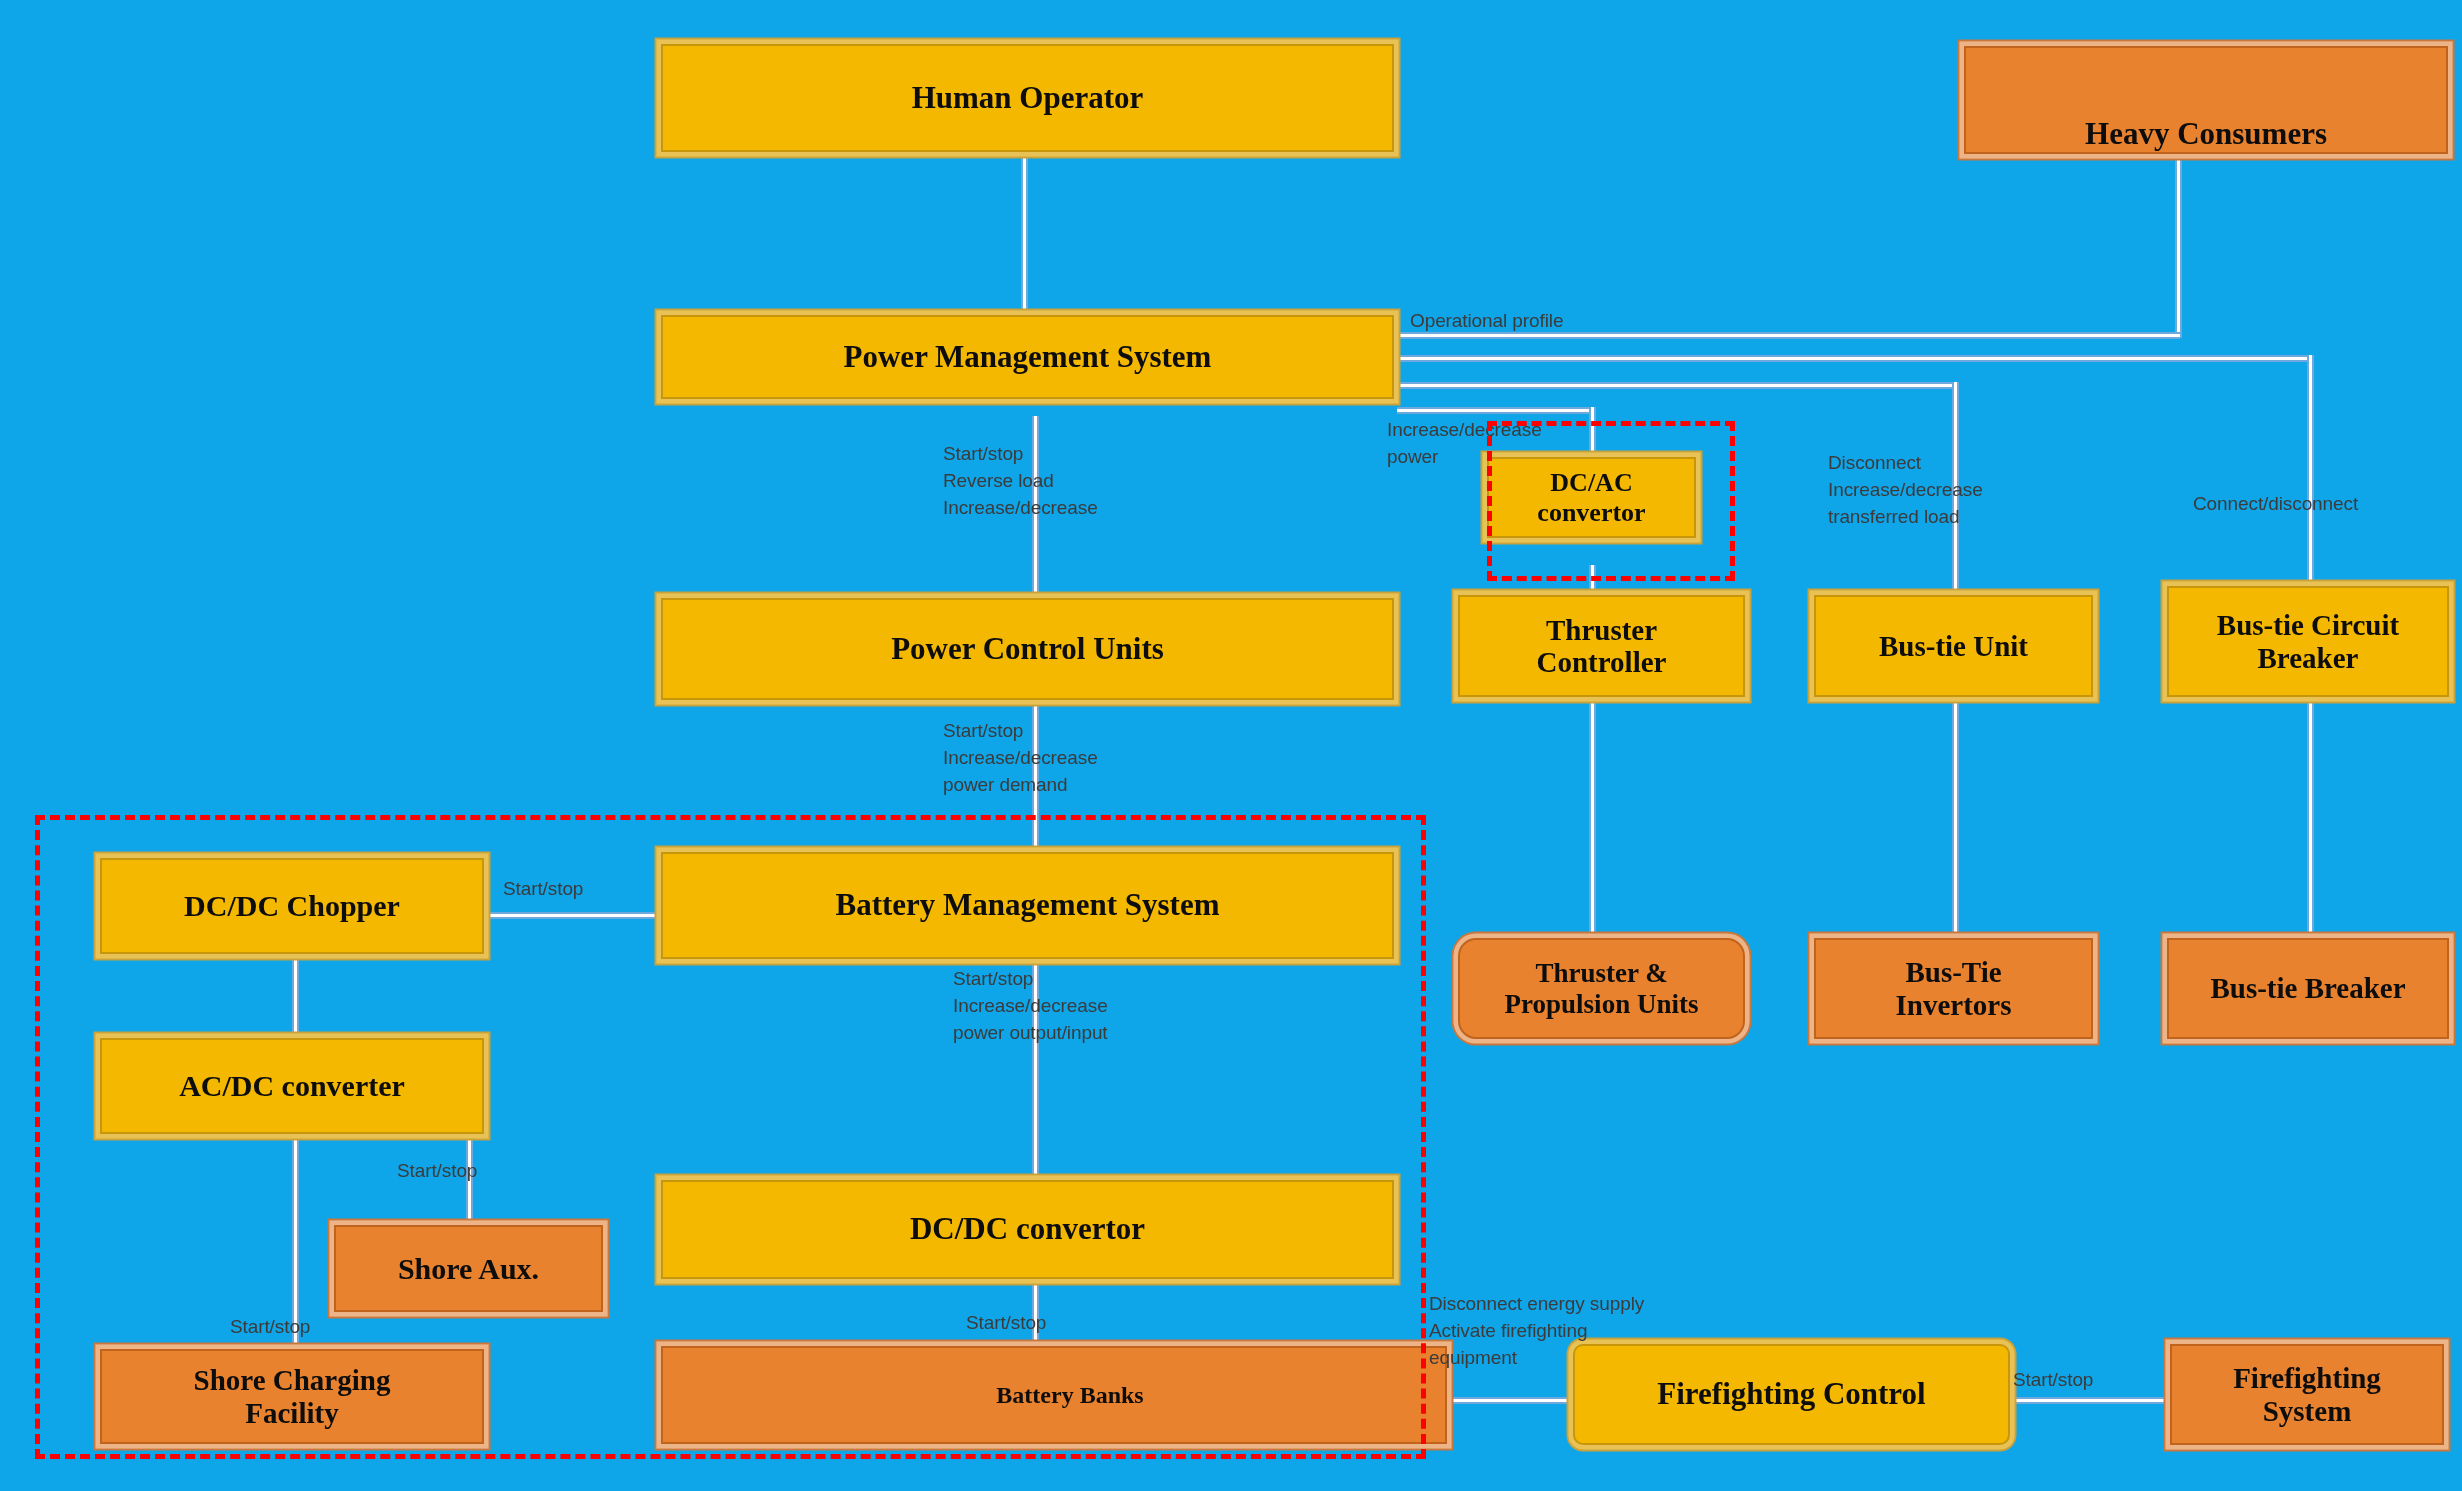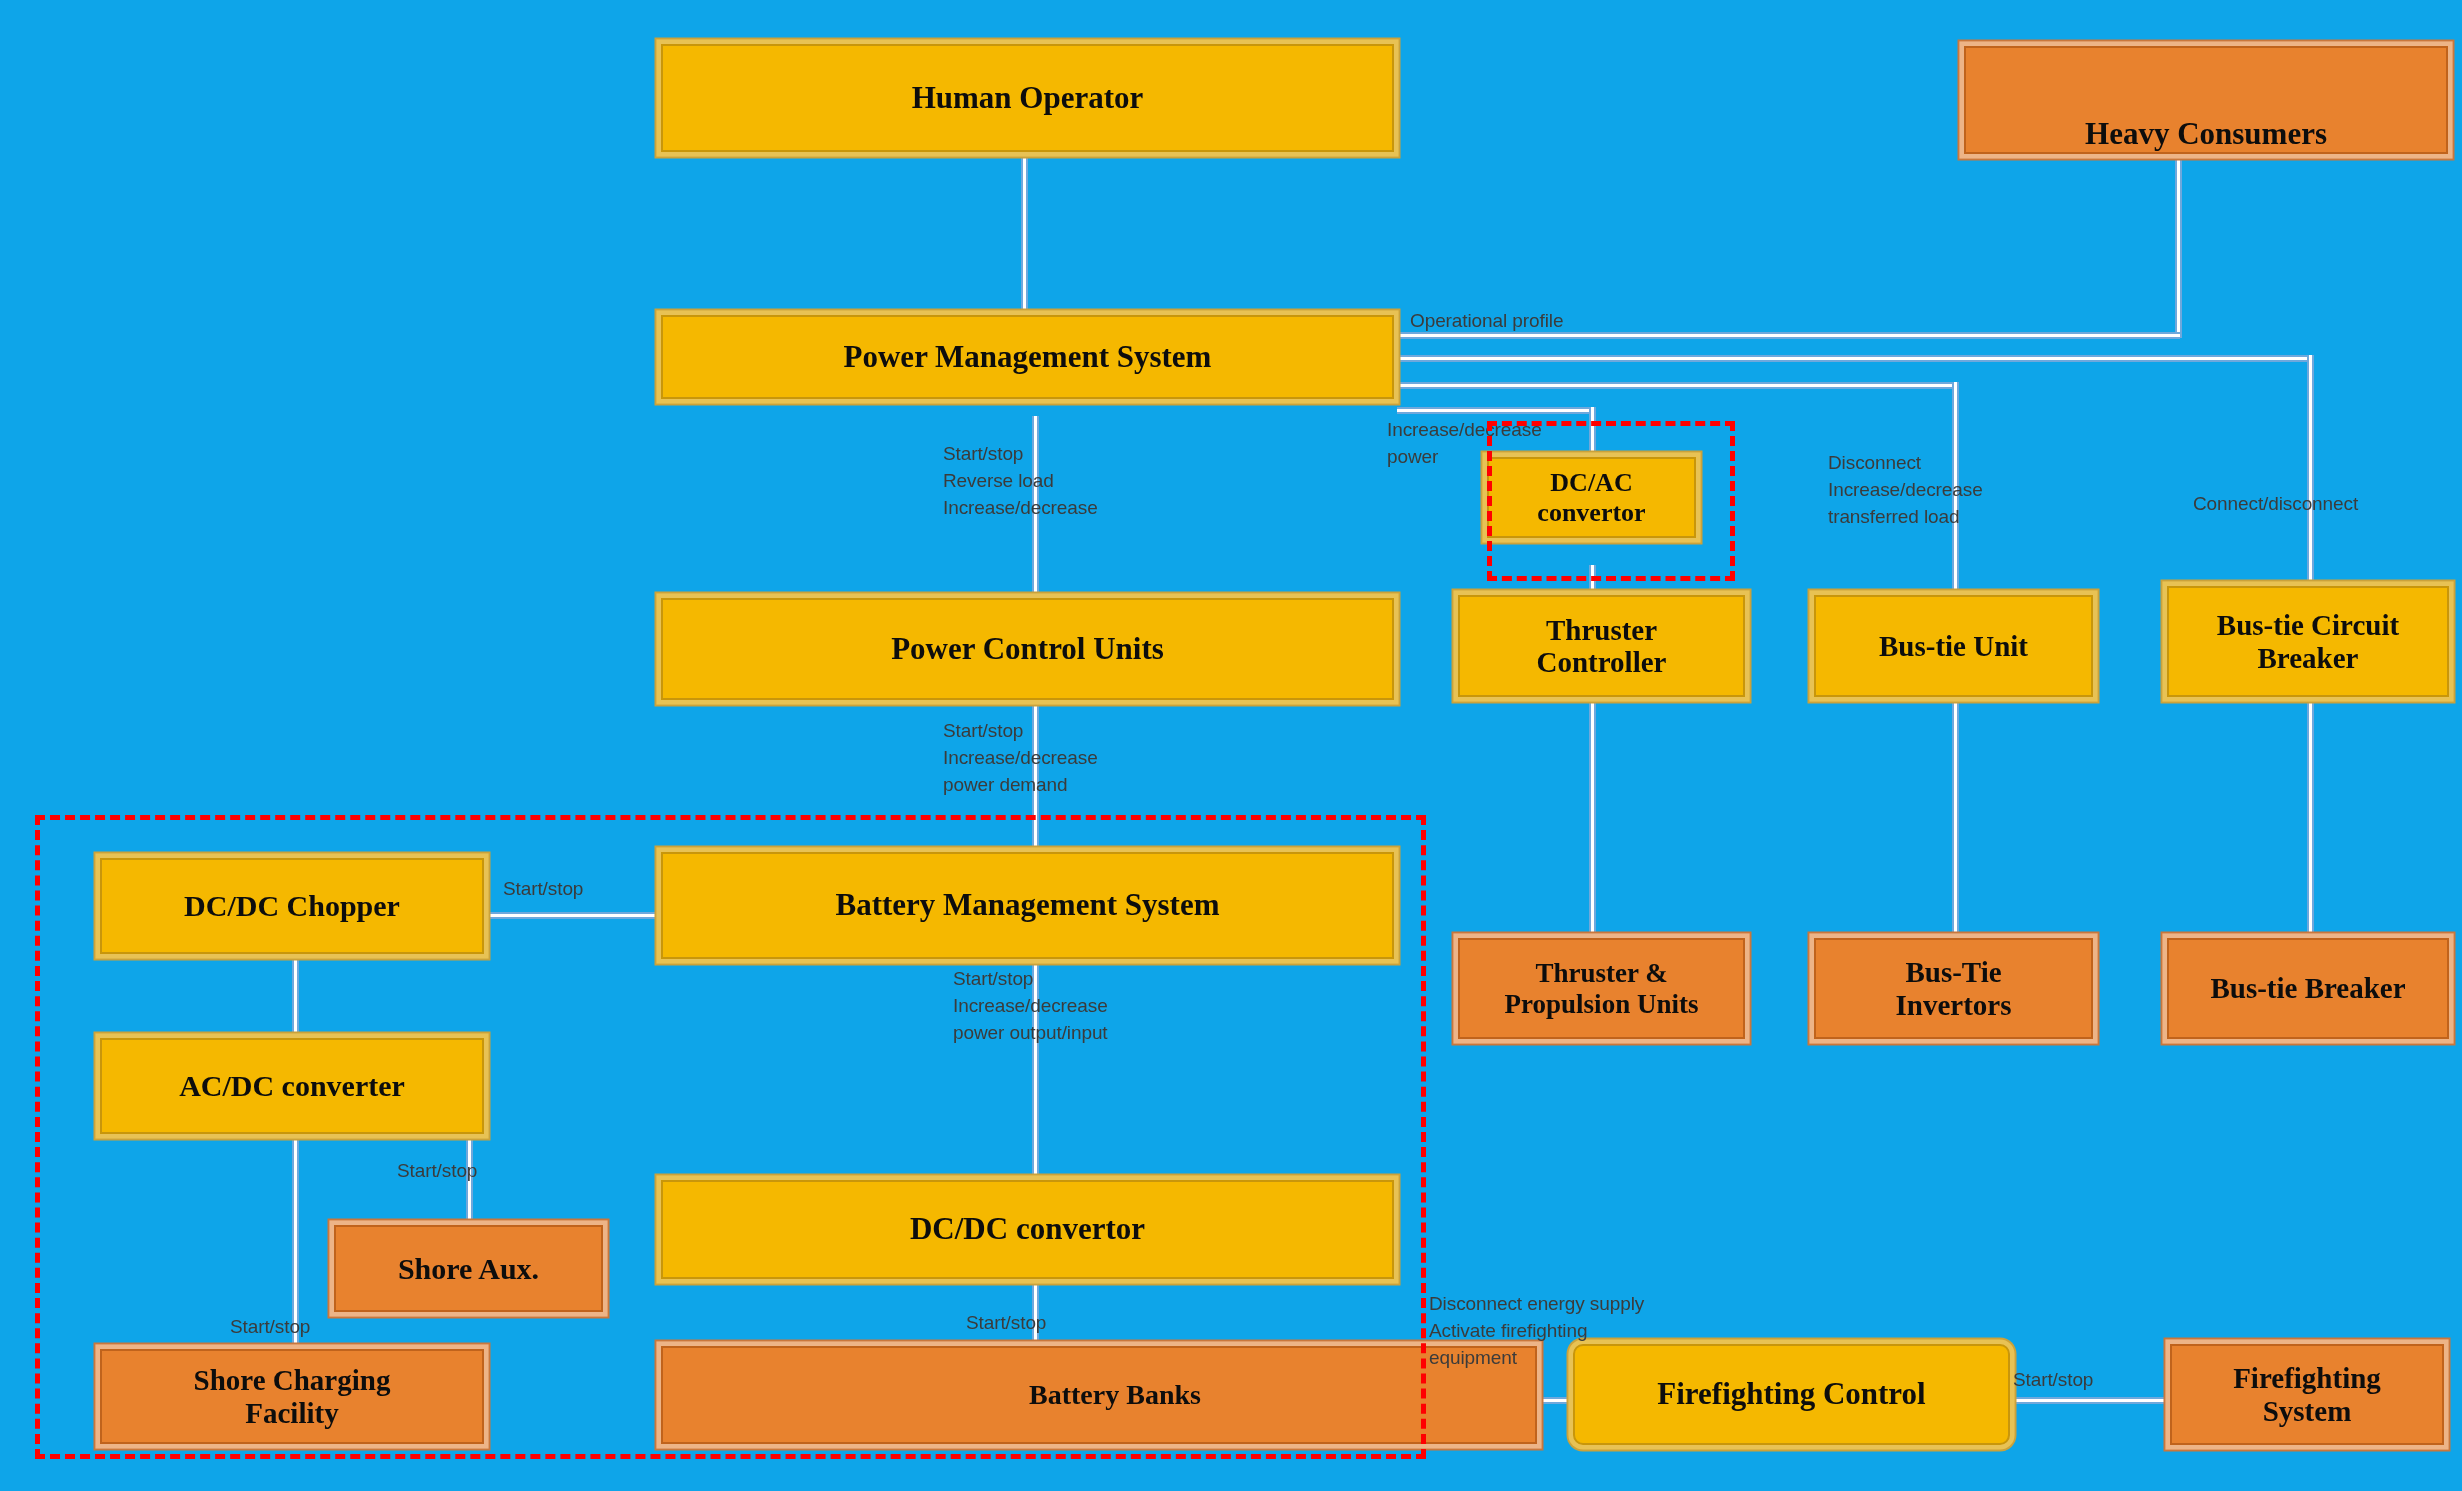--- a/index.html
+++ b/index.html
@@ -154,21 +154,21 @@
 
   <div class="node gold" style="left:1814px;top:595px;width:279px;height:102px;font-size:29px;white-space:pre-line;">
     <span class="lbl">Bus-tie Unit</span>
   </div>
 
   <div class="node gold" style="left:2167px;top:586px;width:282px;height:111px;font-size:29px;white-space:pre-line;">
     <span class="lbl">Bus-tie Circuit
 Breaker</span>
   </div>
 
-  <div class="node orange" style="left:1458px;top:938px;width:287px;height:101px;font-size:27px;white-space:pre-line;">
+  <div class="node orange" style="left:1458px;top:938px;width:287px;height:101px;font-size:27px;white-space:pre-line;border-radius:18px;">
     <span class="lbl">Thruster &amp;
 Propulsion Units</span>
   </div>
 
   <div class="node orange" style="left:1814px;top:938px;width:279px;height:101px;font-size:29px;white-space:pre-line;">
     <span class="lbl">Bus-Tie
 Invertors</span>
   </div>
 
   <div class="node orange" style="left:2167px;top:938px;width:282px;height:101px;font-size:29px;">
@@ -193,21 +193,21 @@
 
   <div class="node gold" style="left:661px;top:1180px;width:733px;height:99px;font-size:31px;">
     <span class="lbl">DC/DC  convertor</span>
   </div>
 
   <div class="node orange" style="left:100px;top:1349px;width:384px;height:95px;font-size:29px;white-space:pre-line;">
     <span class="lbl">Shore Charging
 Facility</span>
   </div>
 
-  <div class="node orange" style="left:661px;top:1346px;width:876px;height:98px;font-size:28px;padding-left:32px;">
+  <div class="node orange" style="left:661px;top:1346px;width:786px;height:98px;font-size:24px;padding-left:32px;">
     <span class="lbl">Battery Banks</span>
   </div>
 
   <div class="node gold" style="left:1573px;top:1344px;width:437px;height:101px;font-size:31px;border-radius:10px;">
     <span class="lbl">Firefighting  Control</span>
   </div>
 
   <div class="node orange" style="left:2170px;top:1344px;width:274px;height:101px;font-size:29px;white-space:pre-line;">
     <span class="lbl">Firefighting
 System</span>

